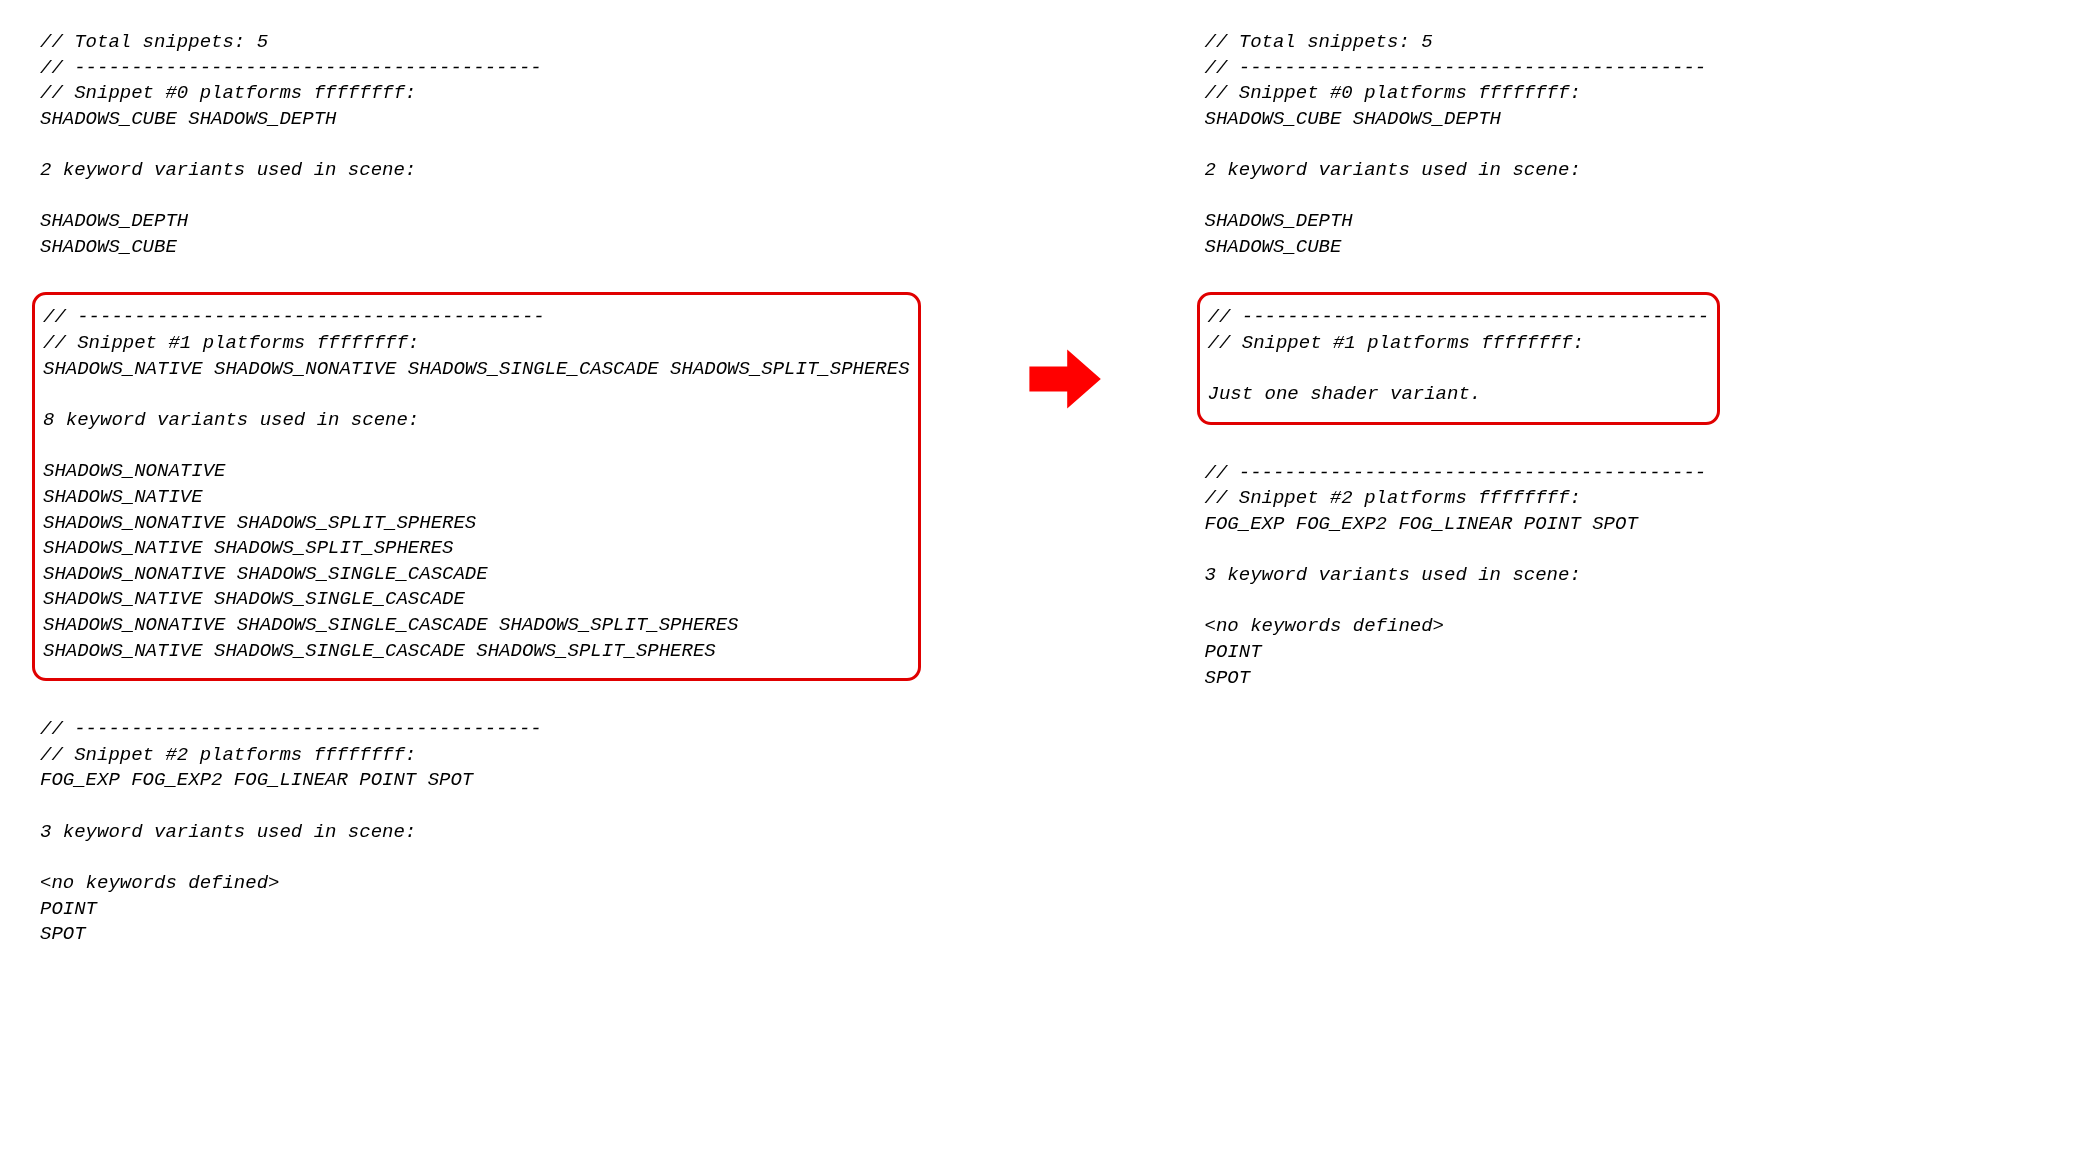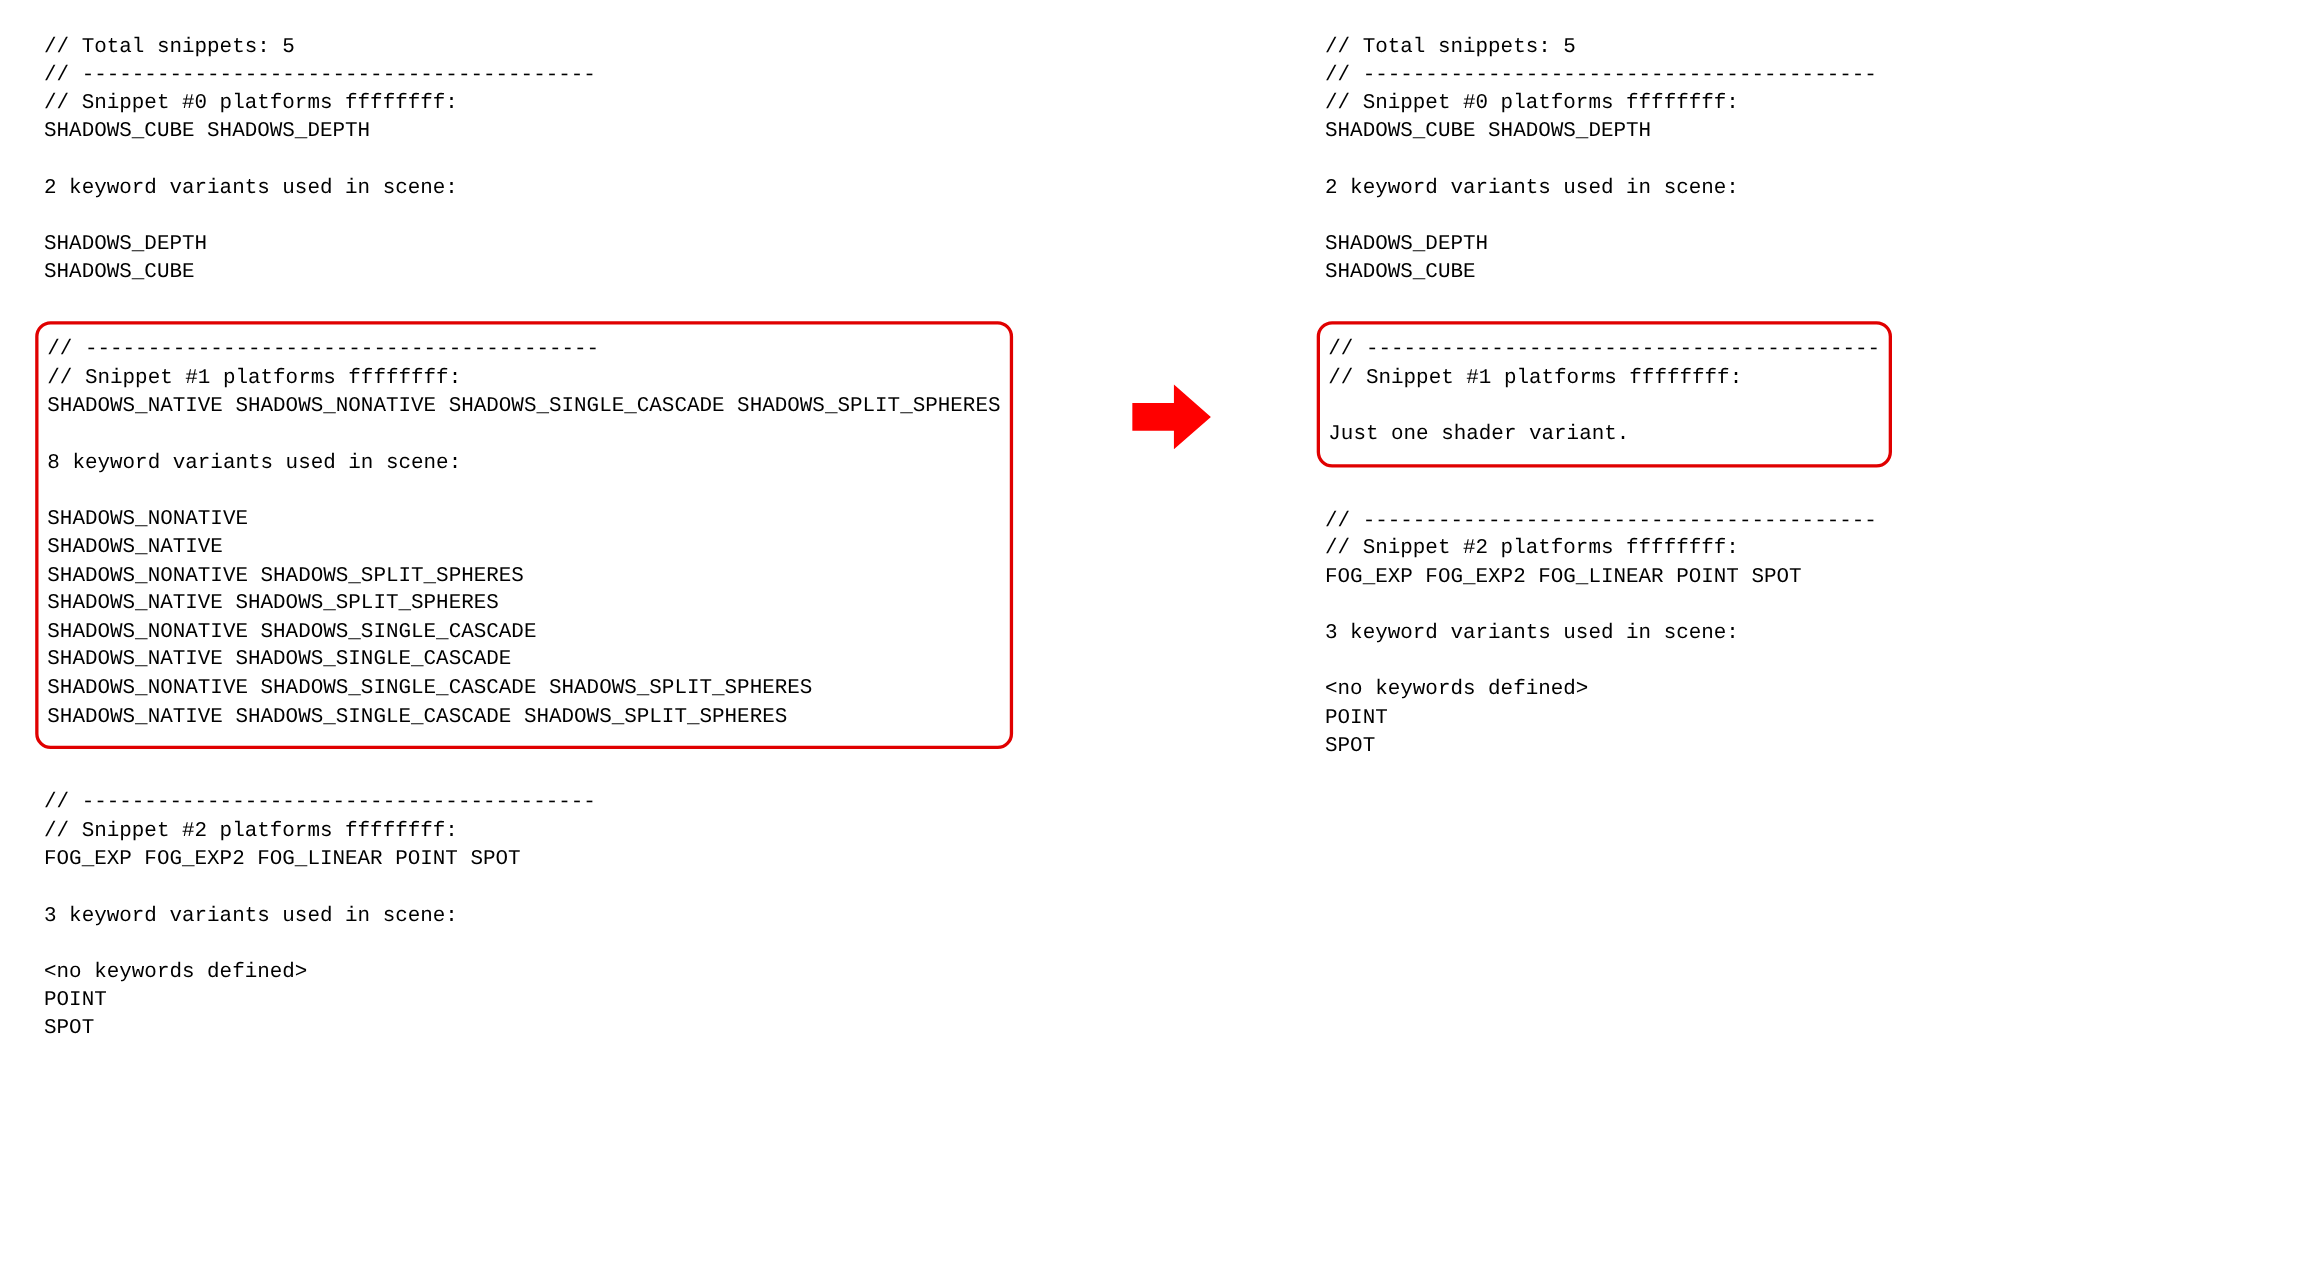--- a/index.html
+++ b/index.html
@@ -9,20 +9,21 @@
       font-size: 19px;
       line-height: 1.35;
       color: #000;
       padding: 30px 40px;
       display: flex;
       align-items: flex-start;
       gap: 100px;
     }
     .col {
       flex: 0 0 auto;
+      font-style: italic;
     }
     .col-left { min-width: 720px; }
     .col-right { min-width: 420px; }
     .block { white-space: pre; }
     .boxed {
       border: 3px solid #e00000;
       border-radius: 14px;
       padding: 10px 8px 14px 8px;
       margin: 6px 0 10px -8px;
     }

